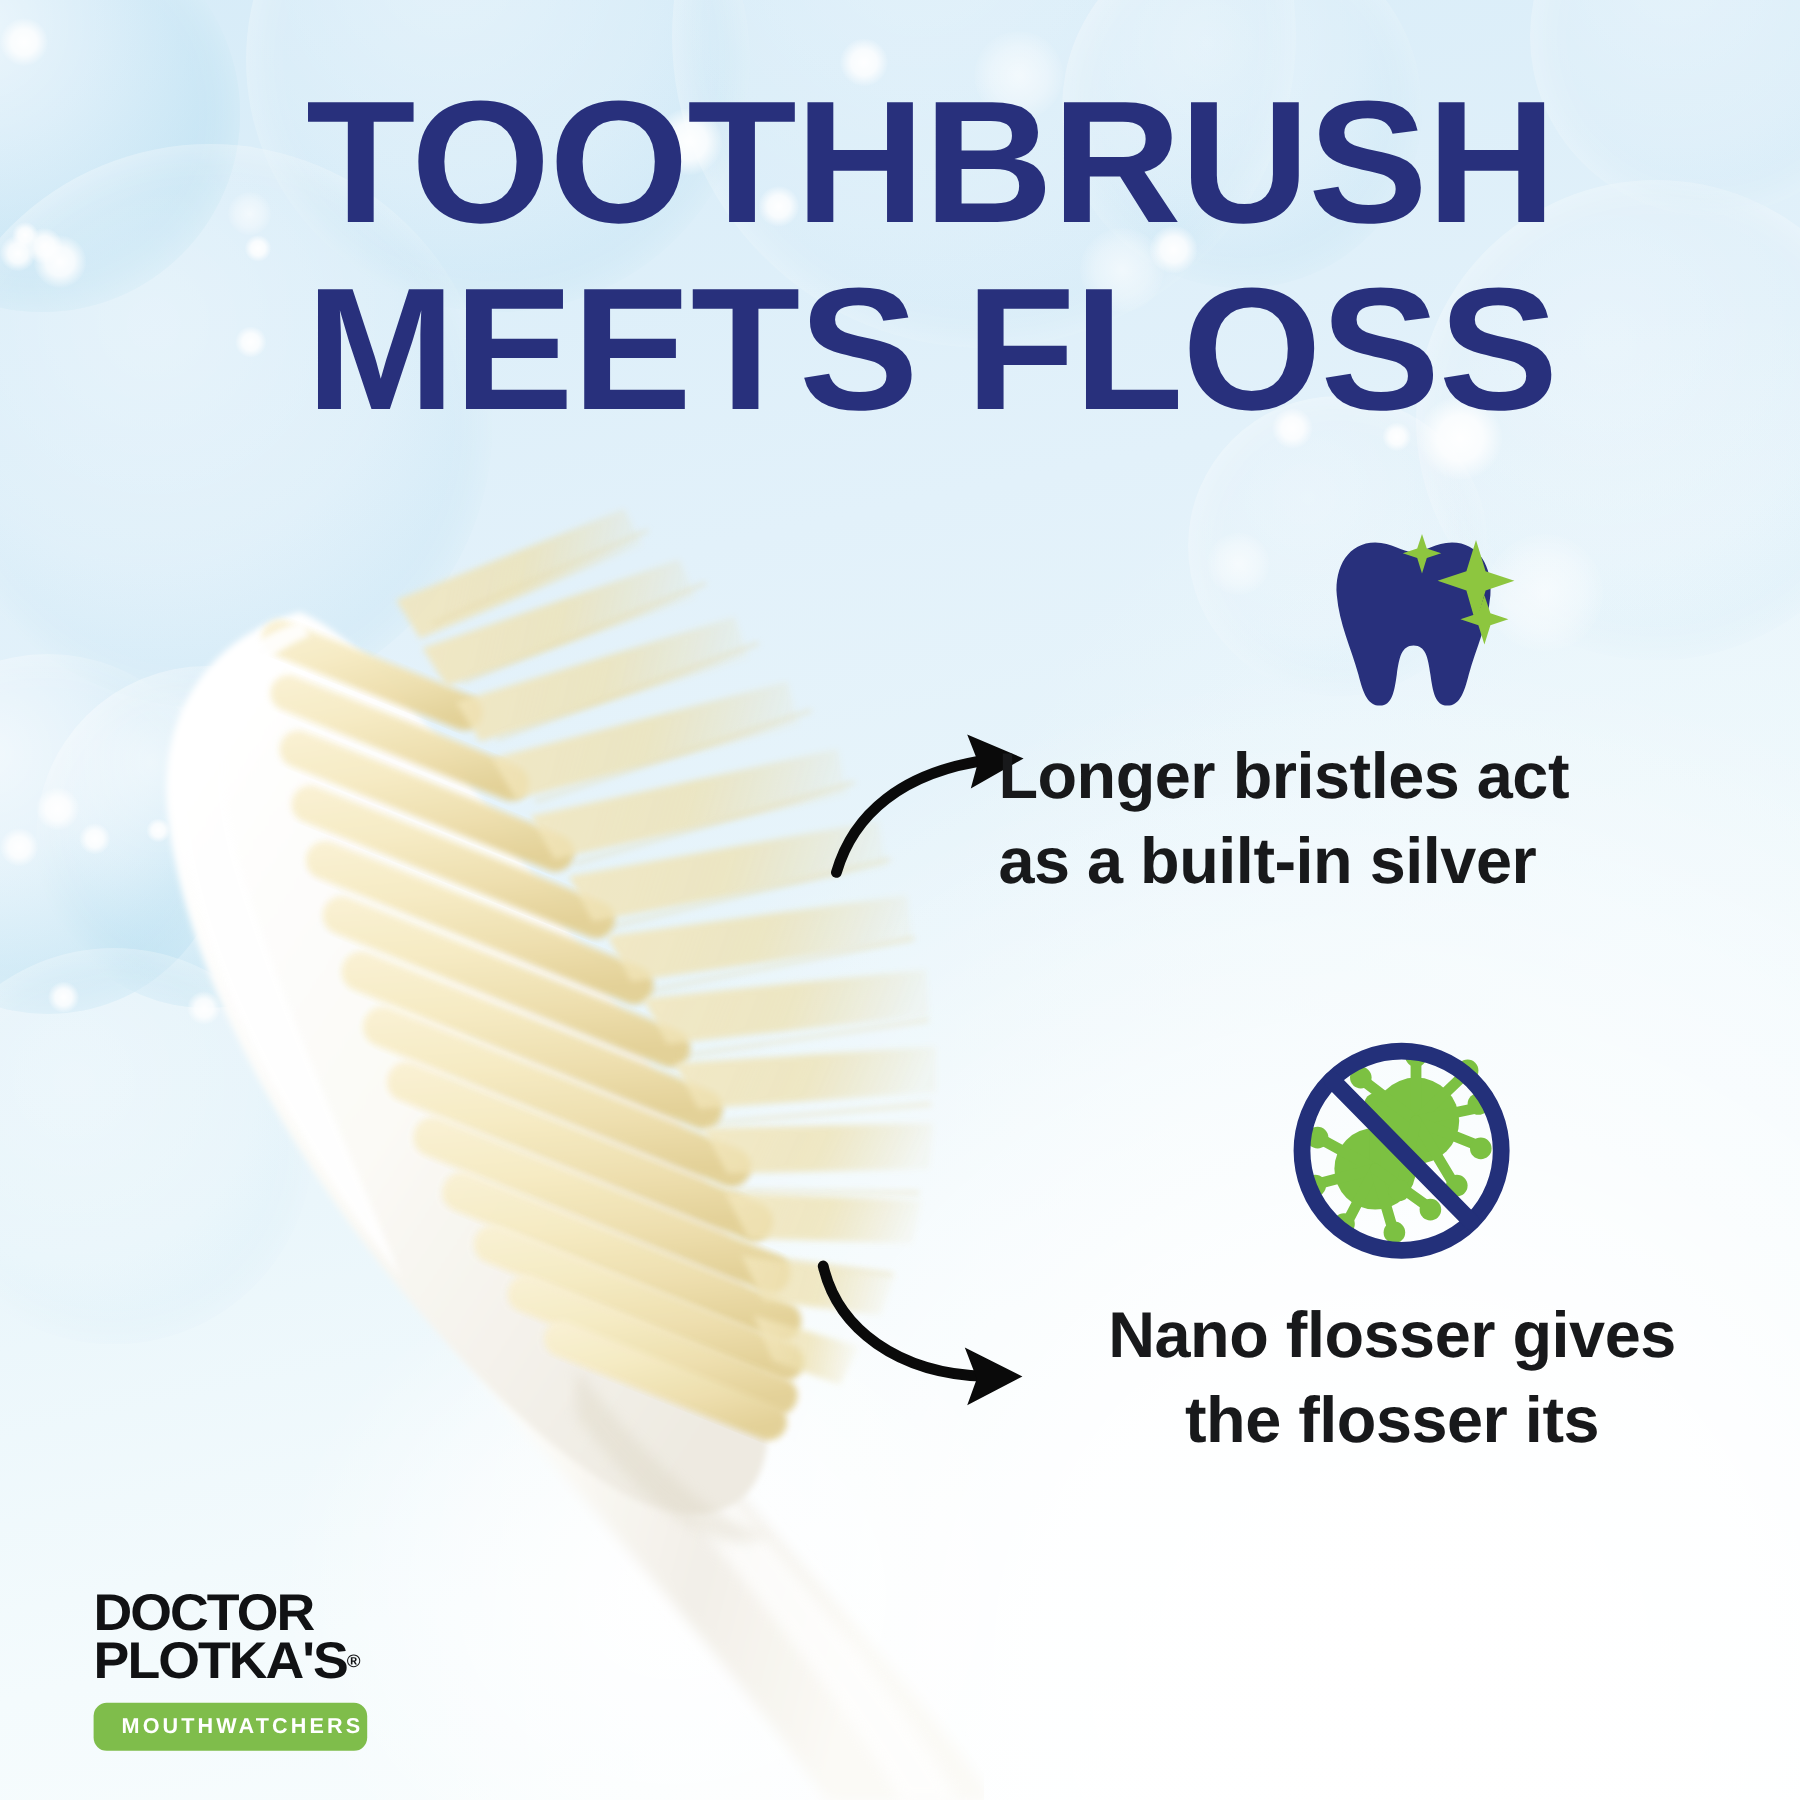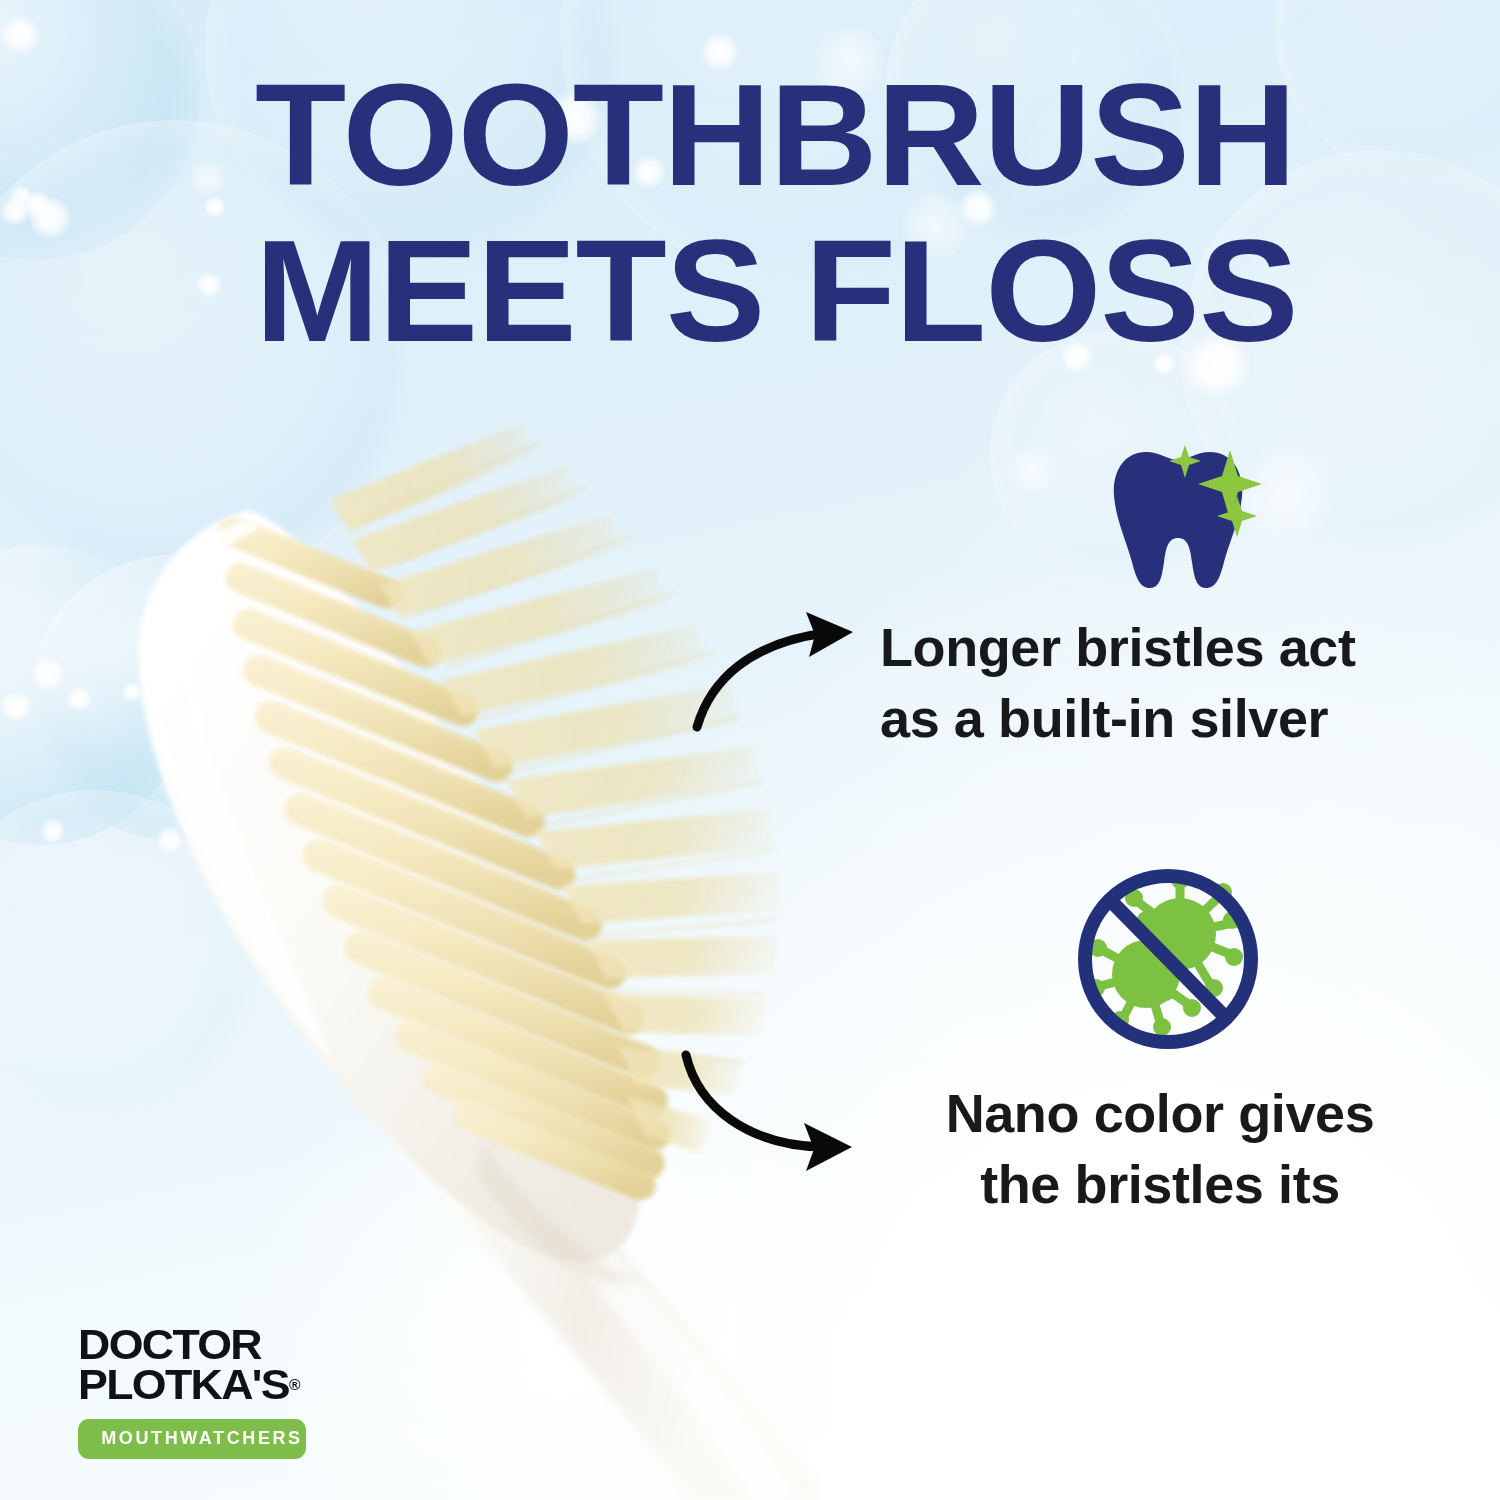--- a/index.html
+++ b/index.html
@@ -80,21 +80,21 @@
   .caption {
     position:absolute;
     color:#18191b;
     font-family:"Liberation Sans", sans-serif;
     font-weight:bold;
     font-size:54px;
     line-height:1.32;
     letter-spacing:-0.4px;
   }
   .caption span { display:block; }
-  #cap1 { left:880px; top:612px;  width:570px; text-align:left; }
+  #cap1 { left:832px; top:612px;  width:570px; text-align:left; }
   #cap2 { left:880px; top:1078px; width:560px; text-align:center; }
 
   
   #logo { position:absolute; left:66px; top:1324px; width:260px;margin-left:12px; }
   .logo-word {
     color:#111214;
     font-family:"Liberation Sans", sans-serif;
     font-weight:bold;
     font-size:43px;
     line-height:0.94;
@@ -352,22 +352,22 @@
     <circle cx="100" cy="97" r="83" fill="none" stroke="#23307a" stroke-width="14"></circle>
     <line x1="42" y1="38" x2="158" y2="156" stroke="#23307a" stroke-width="14" stroke-linecap="round"></line>
   </svg>
 
   <svg class="arrow2" viewBox="0 0 200 130">
     <path d="M14 10 C 26 62, 76 100, 150 102" fill="none" stroke="#0a0a0a" stroke-width="9" stroke-linecap="round"></path>
     <path d="M132 78 L 180 102 L 134 126 L 142 104 Z" fill="#0a0a0a"></path>
   </svg>
 
   <div class="caption" id="cap2">
-    <span>Nano color gives</span>
-    <span>the bristles its</span>
+    <span>Nano flosser gives</span>
+    <span>the flosser its</span>
   </div>
 
   <div id="logo">
     <div class="logo-word">DOCTOR</div>
     <div class="logo-word"><span>PLOTKA</span><span>'S</span><span class="reg">®</span></div>
     <div class="logo-badge">
       <span>MOUTHWATCHERS</span>
     </div>
   </div>
 

